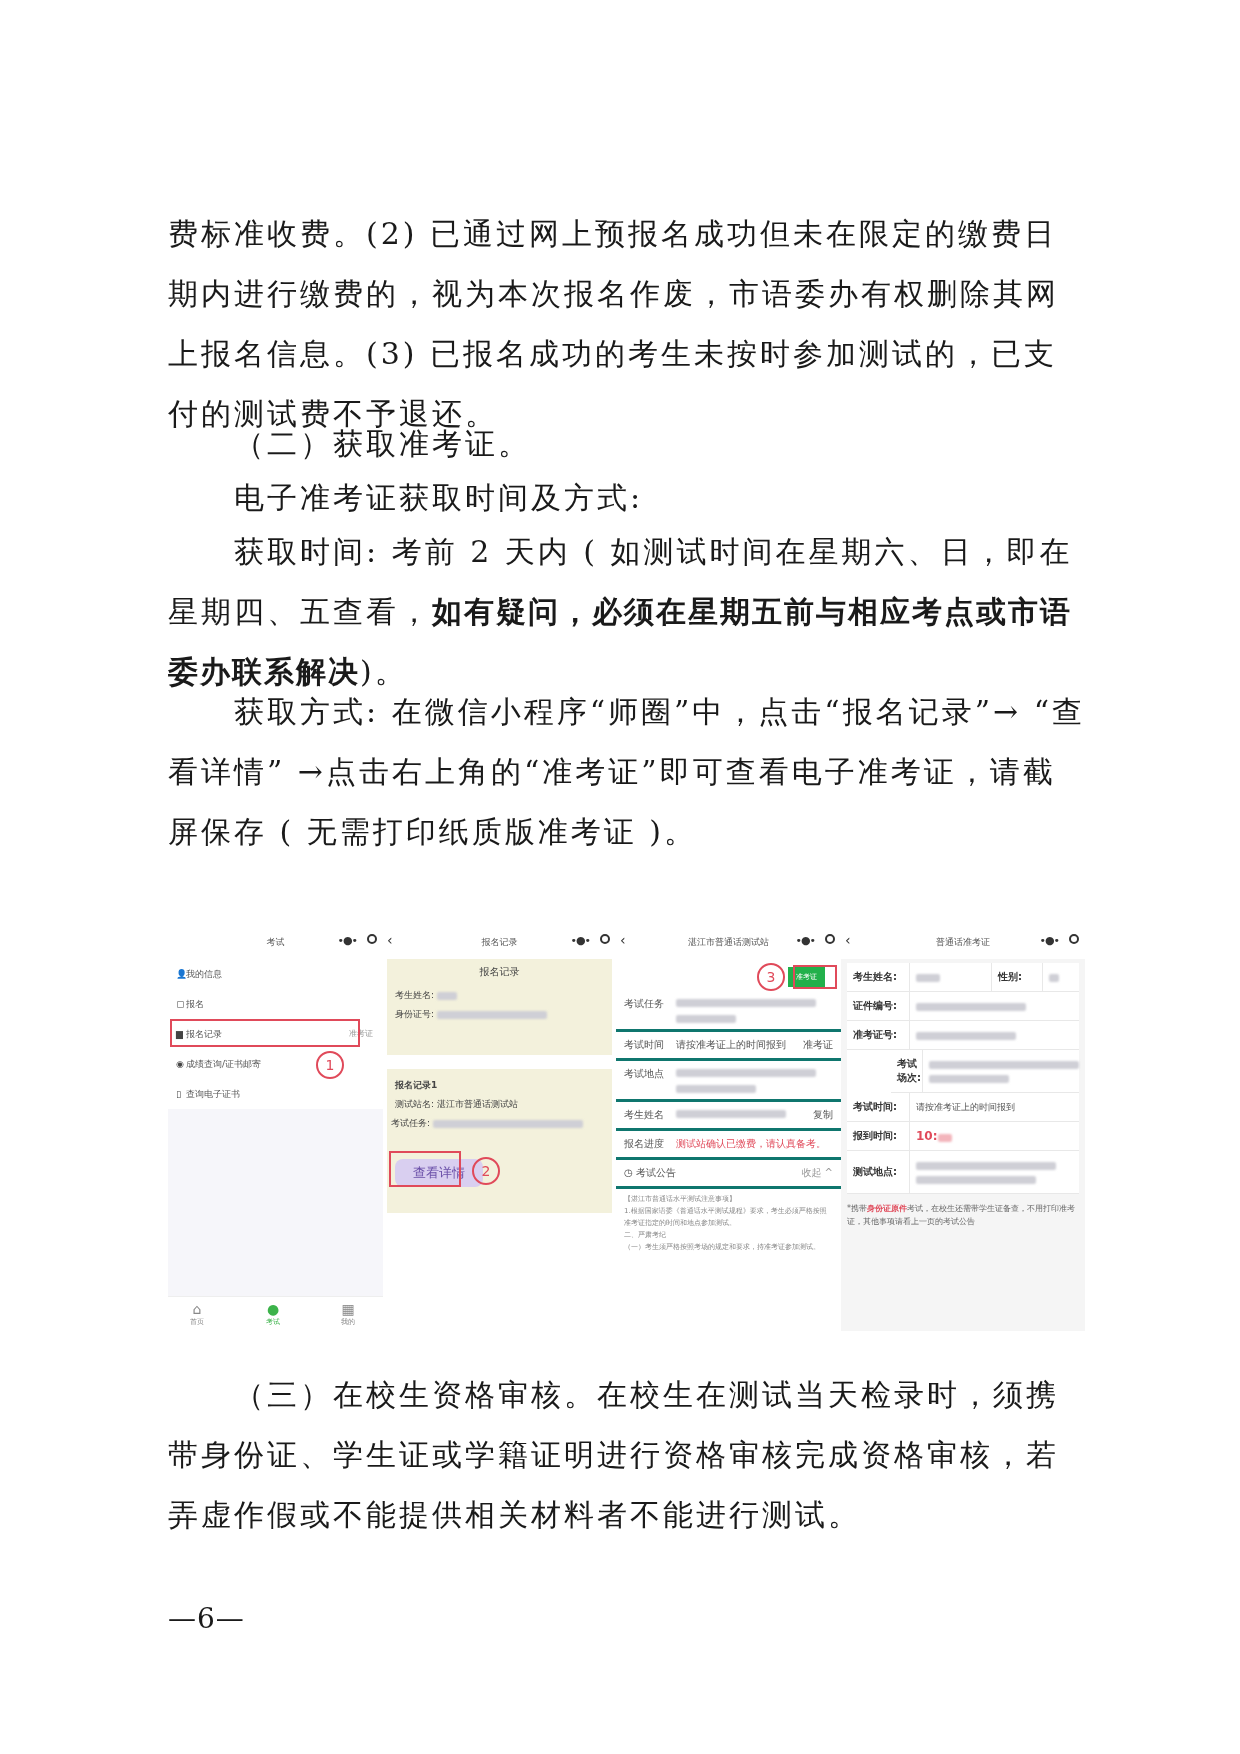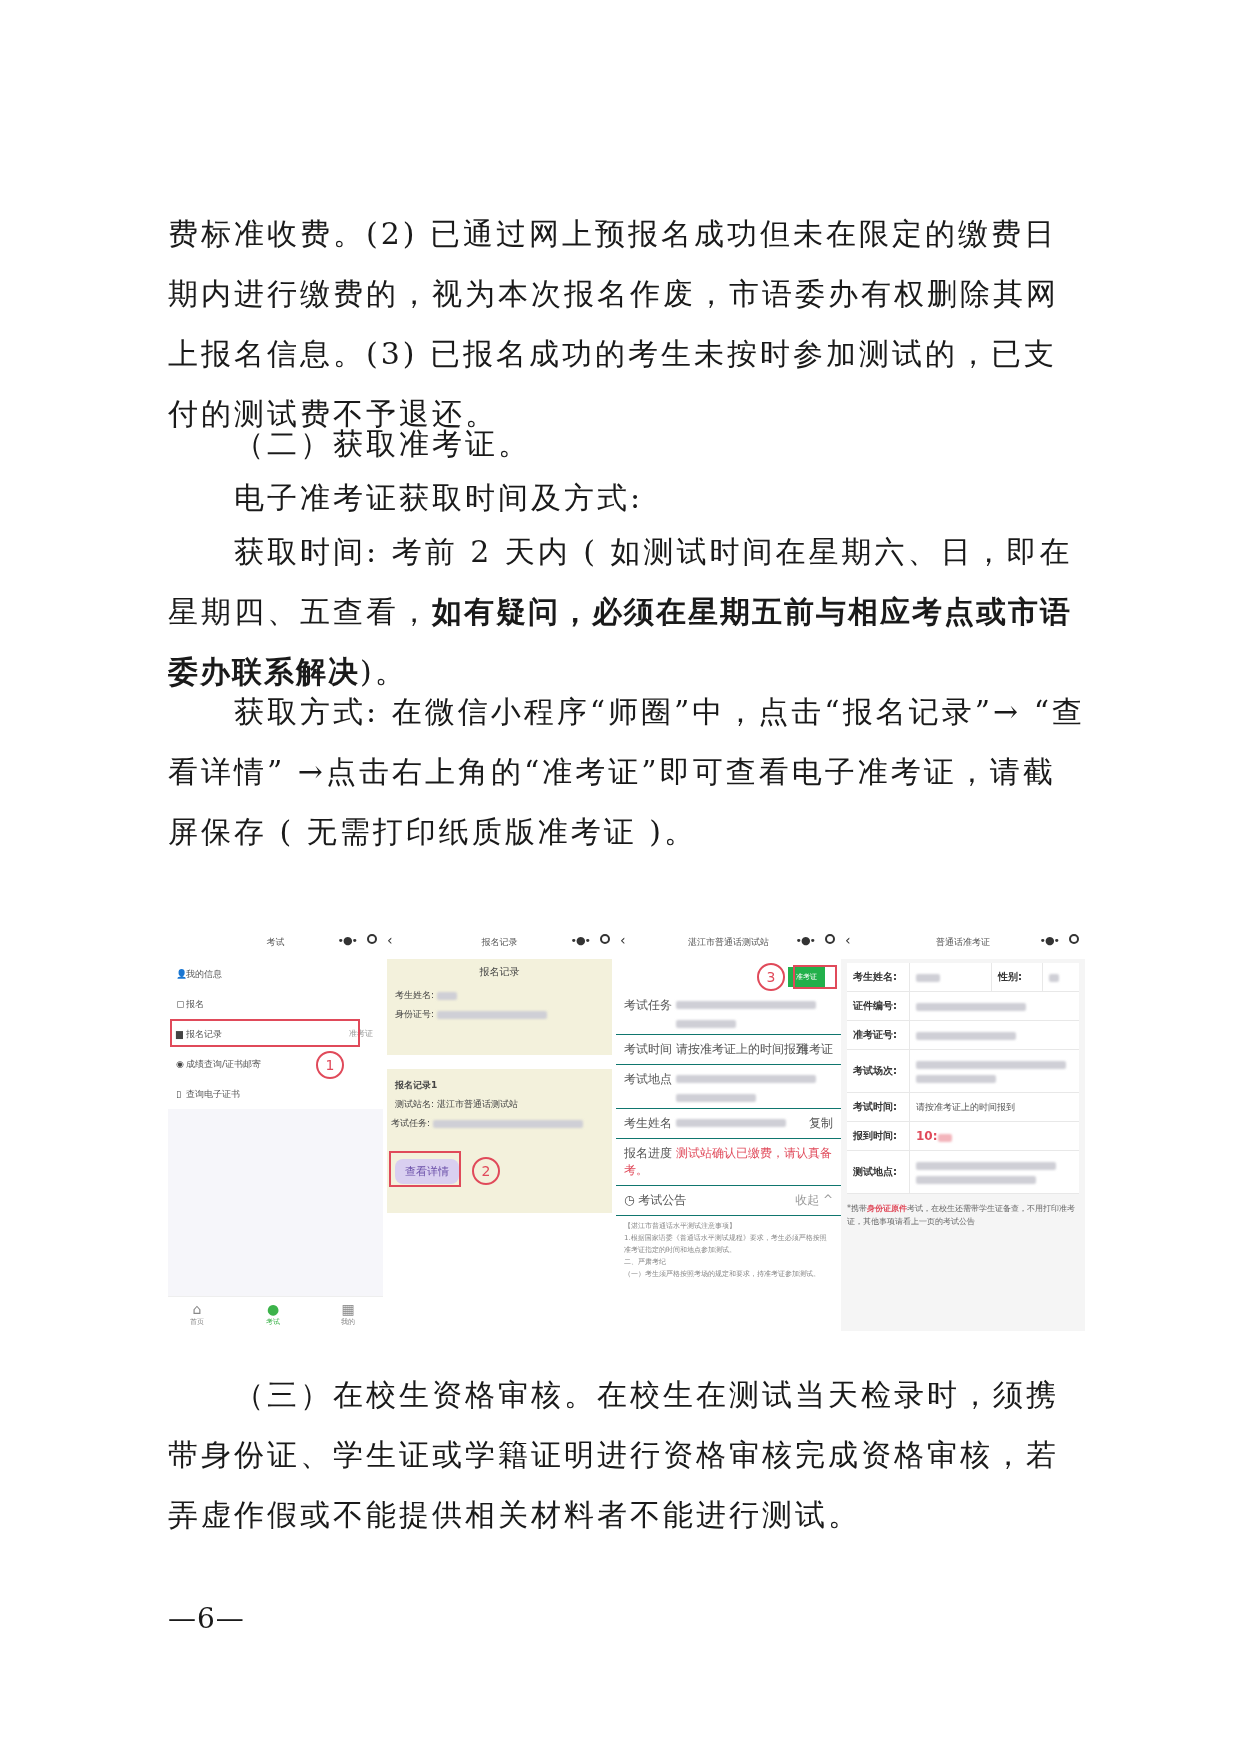--- a/index.html
+++ b/index.html
@@ -26,22 +26,22 @@
   .menu-item .ic { display:inline-block; width:10px; color:#444; }
   .menu-item .right { position:absolute; right:10px; top:0; font-size:8px; color:#999; }
   .redbox { position:absolute; border:2px solid #e04a5a; box-sizing:border-box; }
   .redcirc { position:absolute; width:28px; height:28px; border:2px solid #e04a5a; border-radius:50%; box-sizing:border-box;
              color:#e04a5a; font-size:14px; text-align:center; line-height:24px; }
   .tabbar { position:absolute; bottom:0; left:0; right:0; height:34px; background:#fff; border-top:1px solid #eee; }
   .tab { position:absolute; top:4px; width:30px; text-align:center; font-size:7px; color:#888; }
   .tab .g { font-size:14px; line-height:16px; display:block; }
   .card { background:#f3f1dc; margin:0 4px; position:relative; font-size:9px; color:#444; }
   .blur { display:inline-block; height:8px; background:#cfcfd6; border-radius:2px; filter:blur(1.2px); vertical-align:middle; }
-  .btn-view { position:absolute; left:8px; top:90px; padding:5px 10px; background:#d9cff0; color:#6a4fa8; border-radius:8px; font-size:11px; }
-  .row3 { position:relative; padding:6px 8px; font-size:12px; color:#555; border-bottom:1px solid #0f766e; }
+  .btn-view { position:absolute; left:8px; top:90px; padding:5px 18px; background:#d9cff0; color:#6a4fa8; border-radius:8px; font-size:13px; }
+  .row3 { position:relative; padding:6px 8px; font-size:10px; color:#555; border-bottom:3px solid #0f766e; }
   .row3 .lbl { display:inline-block; width:52px; vertical-align:top; }
   .green-btn { position:absolute; right:8px; top:40px; background:#22b04b; color:#fff; font-size:7px; padding:5px 8px; }
   .ticket { margin:4px 6px; background:#fff; }
   .trow { display:flex; border-bottom:1px solid #e8e8e8; min-height:28px; align-items:center; font-size:10px; }
   .tl { width:56px; padding-left:6px; font-weight:bold; color:#333; border-right:1px solid #e8e8e8; align-self:stretch; display:flex; align-items:center; }
   .tv { padding-left:6px; flex:1; color:#555; font-size:9px; }
   .note { margin:8px 6px; font-size:8px; color:#666; line-height:13px; }
   .red { color:#e04a5a; font-weight:bold; }
 </style>
 </head>
@@ -139,21 +139,21 @@
           <span class="tv"><span class="blur" style="width:10px;"></span></span>
         </div>
       <div class="trow">
           <span class="tl">证件编号:</span>
           <span class="tv"><span class="blur" style="width:110px;"></span></span>
         </div>
       <div class="trow">
           <span class="tl">准考证号:</span>
           <span class="tv"><span class="blur" style="width:100px;"></span></span>
         </div>
-      <div class="trow" style="min-height:42px;">
+      <div class="trow" style="min-height:42px;margin-left:44px;">
           <span class="tl">考试场次:</span>
           <span class="tv"><span class="blur" style="width:150px;"></span><br><span class="blur" style="width:80px; margin-top:5px;"></span></span>
         </div>
       <div class="trow">
           <span class="tl">考试时间:</span>
           <span class="tv">请按准考证上的时间报到</span>
         </div>
       <div class="trow">
           <span class="tl">报到时间:</span>
           <span class="tv"><span style="color:#e04a5a; font-weight:bold; font-size:12px;">10:</span><span class="blur" style="width:14px; background:#f3b5bc;"></span></span>

